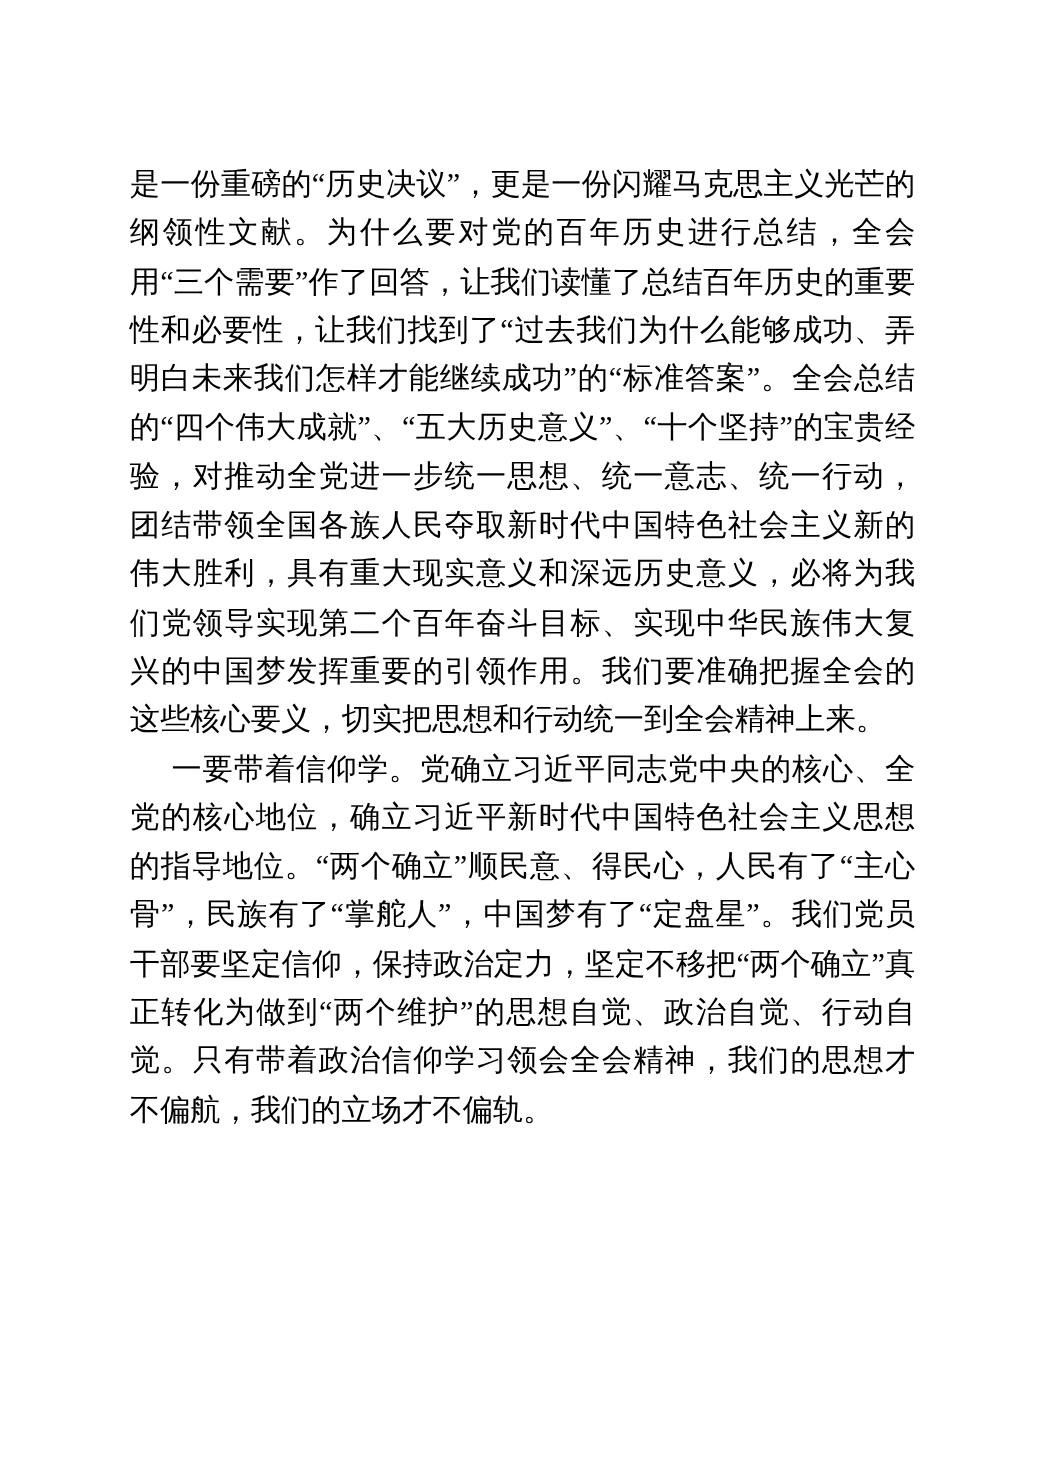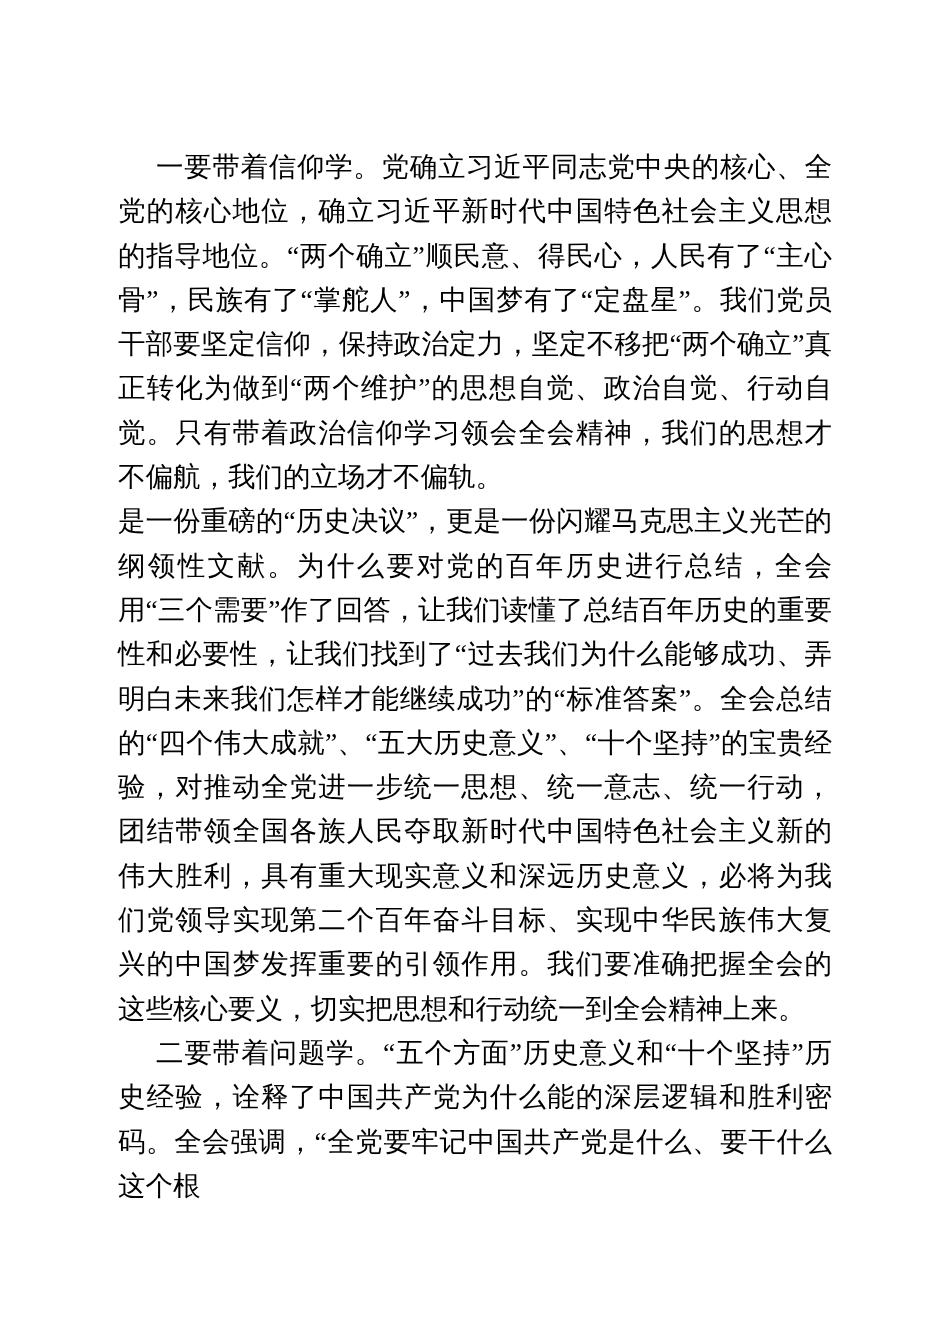--- a/index.html
+++ b/index.html
@@ -31,16 +31,15 @@
     padding: 0;
   }
   .para.indent {
     text-indent: 38px;
   }
 </style>
 </head>
 <body>
 
 <div class="page">
+  <p class="para">是一份重磅的“历史决议”，更是一份闪耀马克思主义光芒的纲领性文献。为什么要对党的百年历史进行总结，全会用“三个需要”作了回答，让我们读懂了总结百年历史的重要性和必要性，让我们找到了“过去我们为什么能够成功、弄明白未来我们怎样才能继续成功”的“标准答案”。全会总结的“四个伟大成就”、“五大历史意义”、“十个坚持”的宝贵经验，对推动全党进一步统一思想、统一意志、统一行动，团结带领全国各族人民夺取新时代中国特色社会主义新的伟大胜利，具有重大现实意义和深远历史意义，必将为我们党领导实现第二个百年奋斗目标、实现中华民族伟大复兴的中国梦发挥重要的引领作用。我们要准确把握全会的这些核心要义，切实把思想和行动统一到全会精神上来。</p>
   <p class="para indent">一要带着信仰学。党确立习近平同志党中央的核心、全党的核心地位，确立习近平新时代中国特色社会主义思想的指导地位。“两个确立”顺民意、得民心，人民有了“主心骨”，民族有了“掌舵人”，中国梦有了“定盘星”。我们党员干部要坚定信仰，保持政治定力，坚定不移把“两个确立”真正转化为做到“两个维护”的思想自觉、政治自觉、行动自觉。只有带着政治信仰学习领会全会精神，我们的思想才不偏航，我们的立场才不偏轨。</p>
-  <p class="para">是一份重磅的“历史决议”，更是一份闪耀马克思主义光芒的纲领性文献。为什么要对党的百年历史进行总结，全会用“三个需要”作了回答，让我们读懂了总结百年历史的重要性和必要性，让我们找到了“过去我们为什么能够成功、弄明白未来我们怎样才能继续成功”的“标准答案”。全会总结的“四个伟大成就”、“五大历史意义”、“十个坚持”的宝贵经验，对推动全党进一步统一思想、统一意志、统一行动，团结带领全国各族人民夺取新时代中国特色社会主义新的伟大胜利，具有重大现实意义和深远历史意义，必将为我们党领导实现第二个百年奋斗目标、实现中华民族伟大复兴的中国梦发挥重要的引领作用。我们要准确把握全会的这些核心要义，切实把思想和行动统一到全会精神上来。</p>
-  <p class="para indent">二要带着问题学。“五个方面”历史意义和“十个坚持”历史经验，诠释了中国共产党为什么能的深层逻辑和胜利密码。全会强调，“全党要牢记中国共产党是什么、要干什么这个根</p>
 </div>
 
 </body></html>

